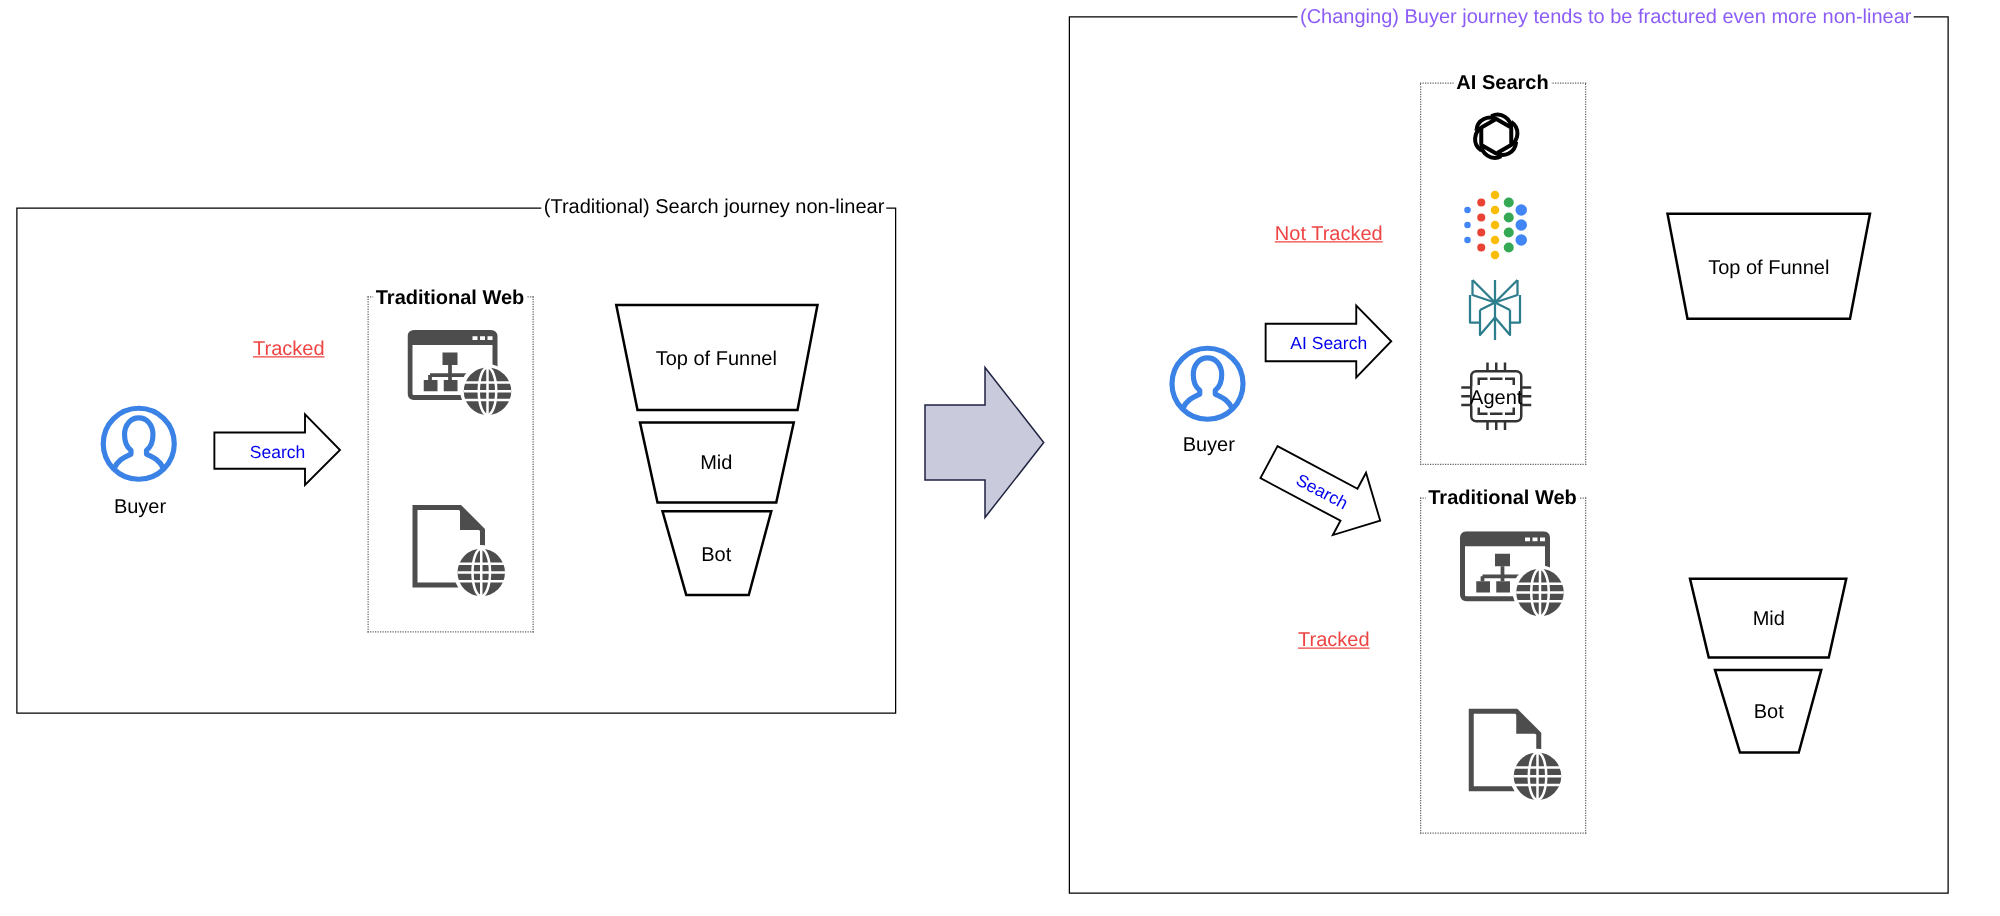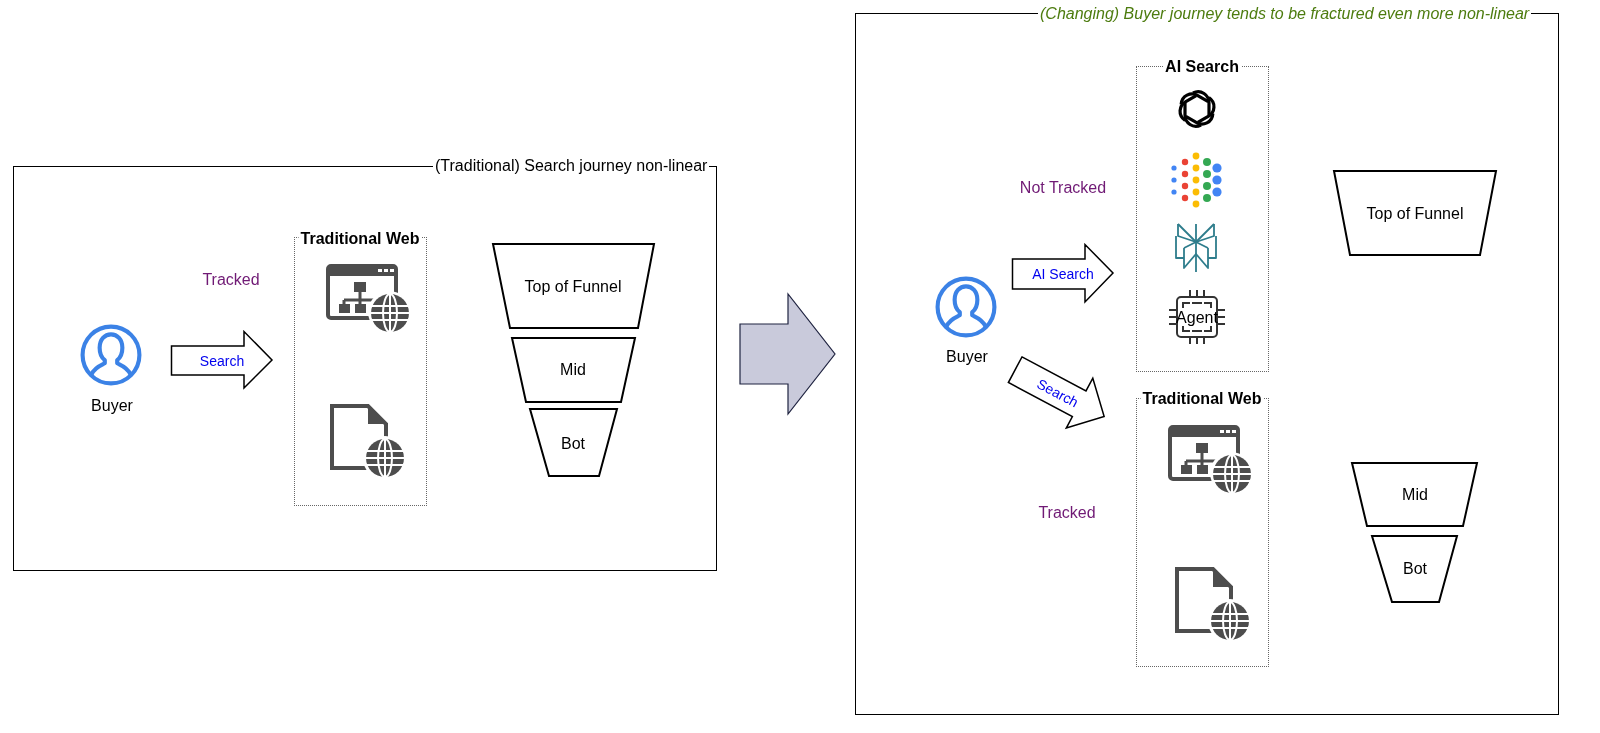--- a/index.html
+++ b/index.html
@@ -1,21 +1,21 @@
 <!DOCTYPE html>
 <html><head>
 <meta charset="utf-8">
 <style>
   html, body { margin: 0; padding: 0; background: #ffffff; }
   body { width: 1600px; height: 733px; position: relative; overflow: hidden;
          font-family: "Liberation Sans", "DejaVu Sans", sans-serif; color: #000; }
   .frame { position: absolute; border: 1.5px solid #000; box-sizing: border-box; }
   .frame-title { position: absolute; background: #fff; padding: 0 2px; font-size: 16px; white-space: nowrap; line-height: 18px; }
   .lbl { position: absolute; font-size: 16px; white-space: nowrap; transform: translateX(-50%); }
-  .gray { color: #701a75; }
+  .gray { color: #ef4444; text-decoration: underline; }
   .group { position: absolute; border: 1.2px dotted #666; box-sizing: border-box; }
   .group-title { position: absolute; background: #fff; font-weight: bold; font-size: 16px; white-space: nowrap; padding: 0 2px; transform: translateX(-50%); line-height: 18px; }
   svg { position: absolute; overflow: visible; }
   .funnel-text { font-size: 16px; fill: #000; font-family: "Liberation Sans", sans-serif; }
   .arrow-text { font-size: 14px; fill: #0000ee; font-family: "Liberation Sans", sans-serif; }
 </style>
 </head>
 <body>
 
 <svg width="0" height="0" style="position:absolute">
@@ -90,21 +90,21 @@
   <text class="funnel-text" x="83" y="133" text-anchor="middle">Mid</text>
   <polygon points="40,167 127,167 109,234 59,234" fill="#fff" stroke="#000" stroke-width="2"></polygon>
   <text class="funnel-text" x="83" y="207" text-anchor="middle">Bot</text>
 </svg>
 
 <svg style="left:739px; top:293px;" width="98" height="124">
   <polygon points="1,31 49,31 49,1 96,61 49,121 49,91 1,91" fill="#c9cadb" stroke="#1f2340" stroke-width="1.2"></polygon>
 </svg>
 
 <div class="frame" style="left:855px; top:13px; width:704px; height:702px;"></div>
-<div class="frame-title" style="left:1038px; top:5px; color:#4d7c0f;font-style:italic;">(Changing) Buyer journey tends to be fractured even more non-linear</div>
+<div class="frame-title" style="left:1038px; top:5px; color:#8b5cf6;">(Changing) Buyer journey tends to be fractured even more non-linear</div>
 
 <div class="lbl gray" style="left:1063px; top:179px;">Not Tracked</div>
 
 <svg style="left:935px; top:276px;" width="62" height="62">
   <use href="#sym-buyer" width="62" height="62"></use>
 </svg>
 <div class="lbl" style="left:967px; top:348px;">Buyer</div>
 
 <svg style="left:1011px; top:243px;" width="105" height="62">
   <polygon points="1.5,16 74,16 74,1.5 102,30 74,59 74,46 1.5,46" fill="#fff" stroke="#000" stroke-width="1.5"></polygon>

